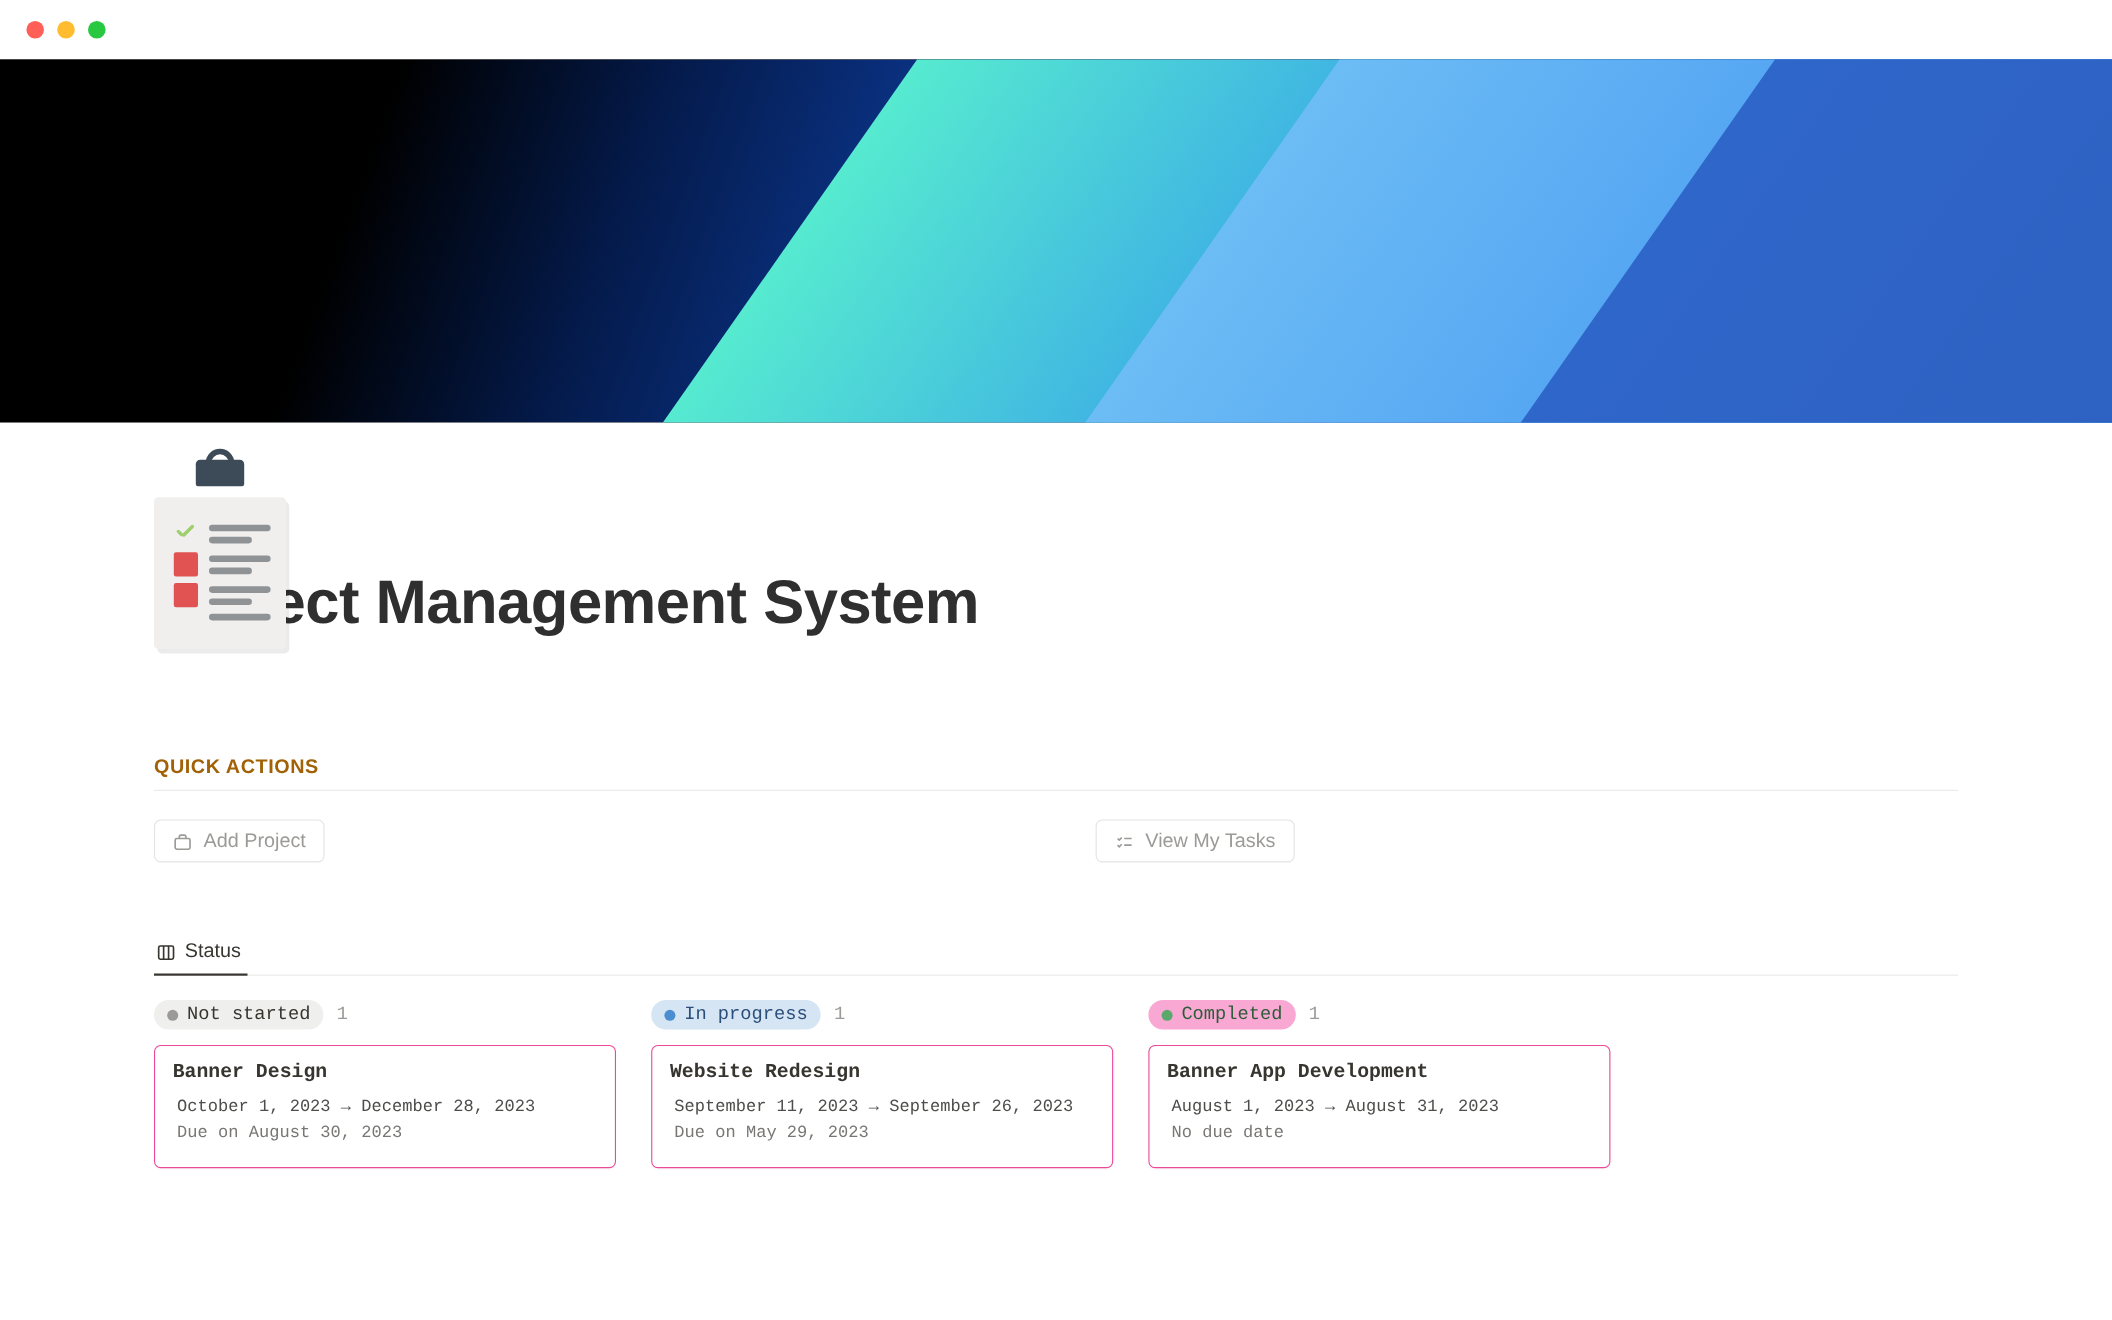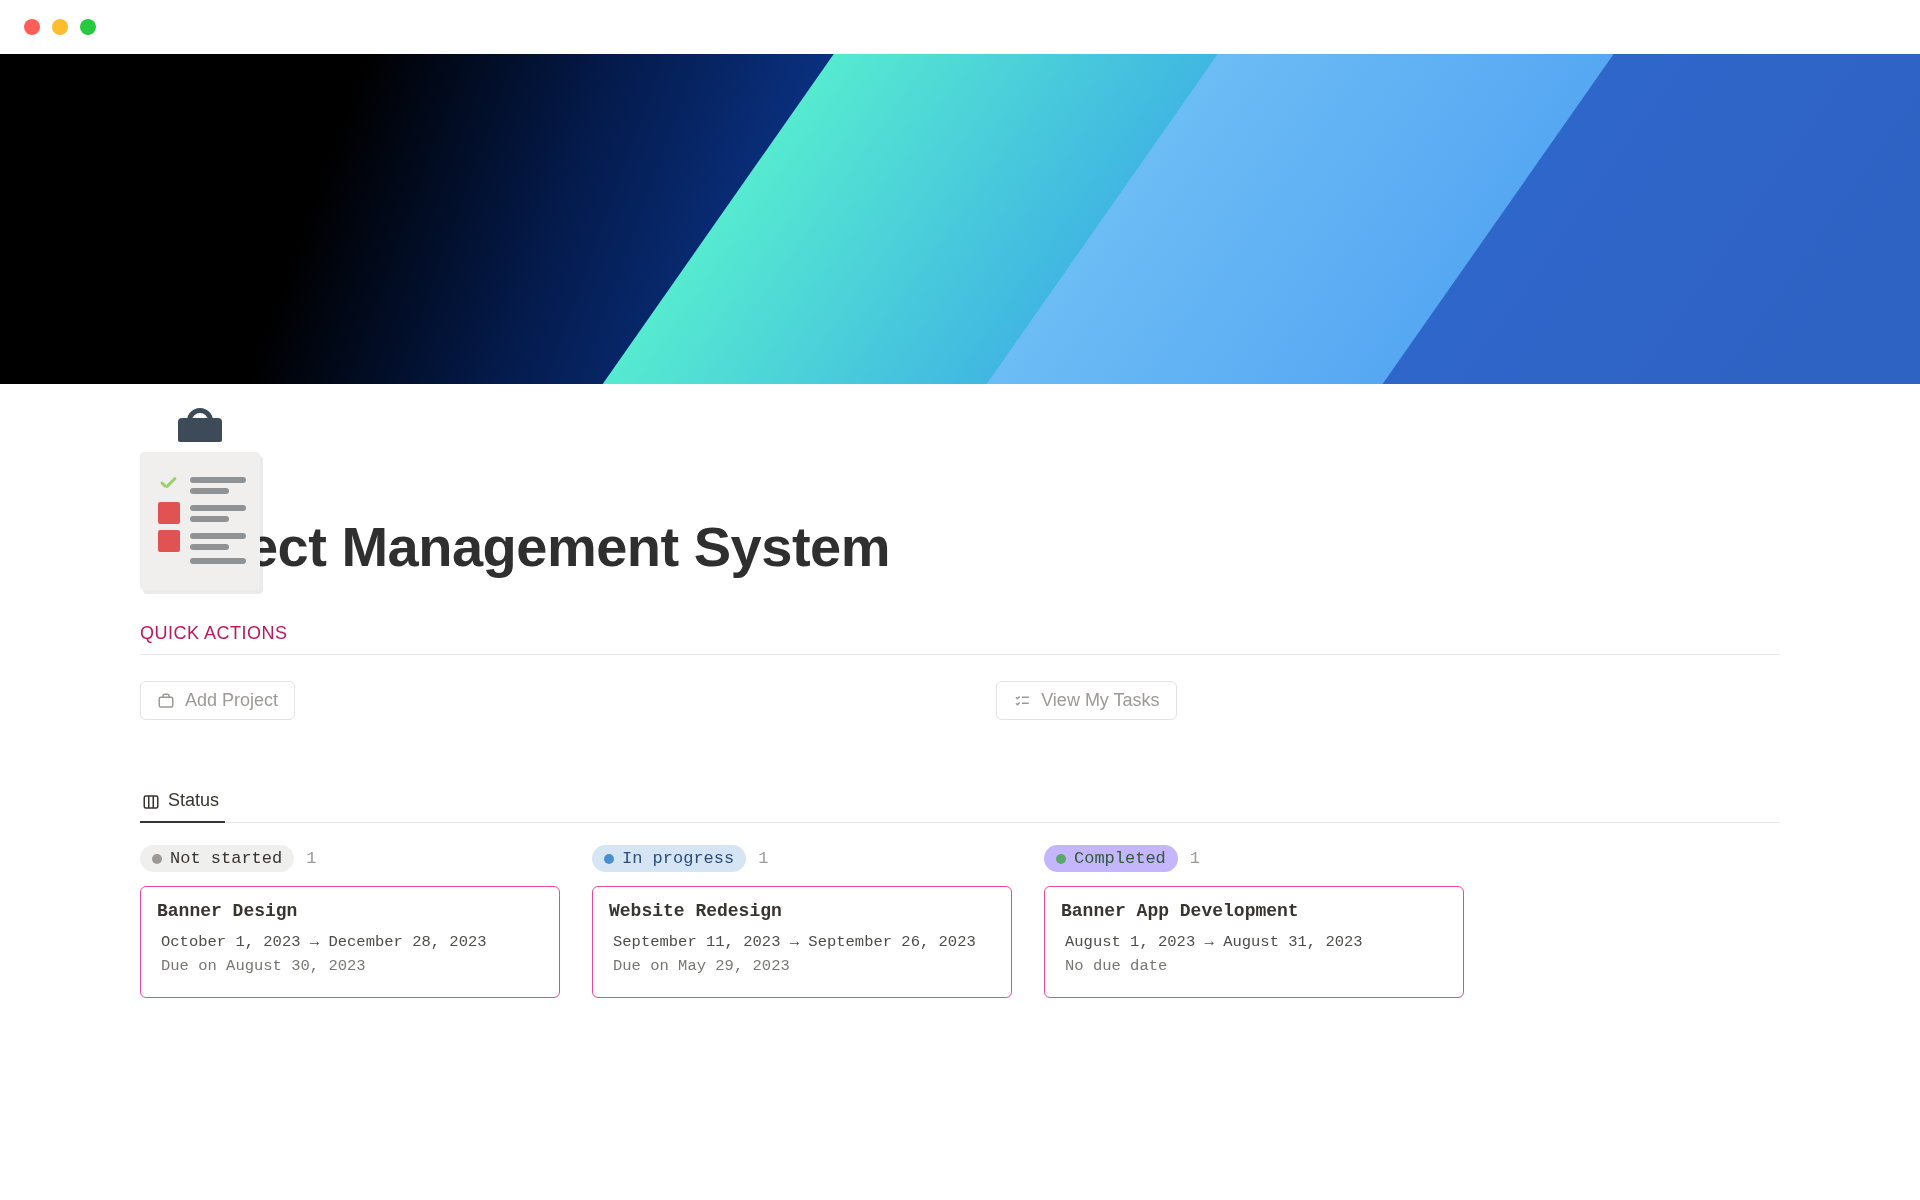--- a/index.html
+++ b/index.html
@@ -39,48 +39,48 @@
   .page-icon .check:before { content:""; position:absolute; left:2px; top:9px; width:7px; height:3px; background:#9dd06a; transform:rotate(45deg); border-radius:2px; }
   .page-icon .check:after { content:""; position:absolute; left:6px; top:7px; width:14px; height:3px; background:#9dd06a; transform:rotate(-45deg); border-radius:2px; }
   .page-icon .lines { flex:1; display:flex; flex-direction:column; gap:5px; }
   .page-icon .line { height:6px; background:#8f9396; border-radius:3px; }
   .page-icon .line.short { width:70%; }
 
   
   .title { font-size:56px; font-weight:700; color:#2f2f2f; margin-top:130px; letter-spacing:-0.5px; }
 
   
-  .section-label { font-size:18px; font-weight:400; color:#be185d; letter-spacing:0.5px; margin-top:44px; }
+  .section-label { font-size:18px; font-weight:700; color:#a16207; letter-spacing:0.5px; margin-top:108px; }
   .divider { height:1px; background:#e9e9e7; margin-top:10px; }
 
   
   .actions-row { display:flex; gap:0; margin-top:26px; }
   .actions-row .col { flex:0 0 33%; display:flex; }
   .actions-row .col:nth-child(2){ justify-content:flex-start; padding-left:315px;}
   .actions-row .col:nth-child(3){ justify-content:flex-start; padding-left:280px;}
-  .action-btn { display:inline-flex; align-items:center; gap:10px; border:1px solid #e3e3e1; border-radius:6px; padding:8px 16px; color:#9b9a97; font-size:18px; cursor:pointer; background:#fff; }
+  .action-btn { display:inline-flex; align-items:flex-end; gap:10px; border:1px solid #e3e3e1; border-radius:6px; padding:8px 16px; color:#9b9a97; font-size:18px; cursor:pointer; background:#fff; }
   .action-btn .ico { width:18px; height:18px; display:inline-flex; }
   .ico svg { width:100%; height:100%; }
 
   
   .tabs { display:flex; align-items:center; gap:10px; margin-top:70px; border-bottom:1px solid #e9e9e7; }
   .tab { display:flex; align-items:flex-end; gap:8px; padding:0 6px 10px 2px; font-size:18px; color:#37352f; border-bottom:2px solid #37352f; margin-bottom:-1px; cursor:pointer; }
   .tab .ico { width:18px; height:18px; color:#37352f; }
 
   
   .board { display:flex; gap:32px; margin-top:22px;font-family:Liberation Mono, monospace; }
   .boardcol { flex:0 0 420px; }
   .col-head { display:flex; align-items:center; gap:12px; margin-bottom:14px; }
   .pill { display:inline-flex; align-items:center; gap:8px; border-radius:14px; padding:4px 12px; font-size:17px; }
   .pill .bullet { width:10px; height:10px; border-radius:50%; }
   .pill.grey { background:#efefee; color:#37352f; }
   .pill.grey .bullet { background:#9b9a97; }
   .pill.blue { background:#d6e5f3; color:#2a4e7a; }
   .pill.blue .bullet { background:#4a8ed0; }
-  .pill.green { background:#c4b5fd; color:#2c5c36; }
+  .pill.green { background:#f9a8d4; color:#2c5c36; }
   .pill.green .bullet { background:#5aa86a; }
   .count { color:#9b9a97; font-size:17px; }
 
   .card { border:1px solid #ec4899; border-radius:6px; background:#fff; padding:14px 16px 16px 16px; box-shadow:0 1px 2px rgba(15,15,15,0.03); }
   .card-title { font-size:18px; font-weight:600; color:#37352f; margin-bottom:12px; }
   .card-line { font-size:15.5px; color:#4d4d4b; margin:6px 0; padding-left:4px;}
   .card-line.sub { color:#787774; }
 
   
   .projects { margin-top:34px; border:1px solid #e9e9e7; border-radius:6px 6px 0 0; padding:18px 22px; display:flex; align-items:center; gap:16px; }

